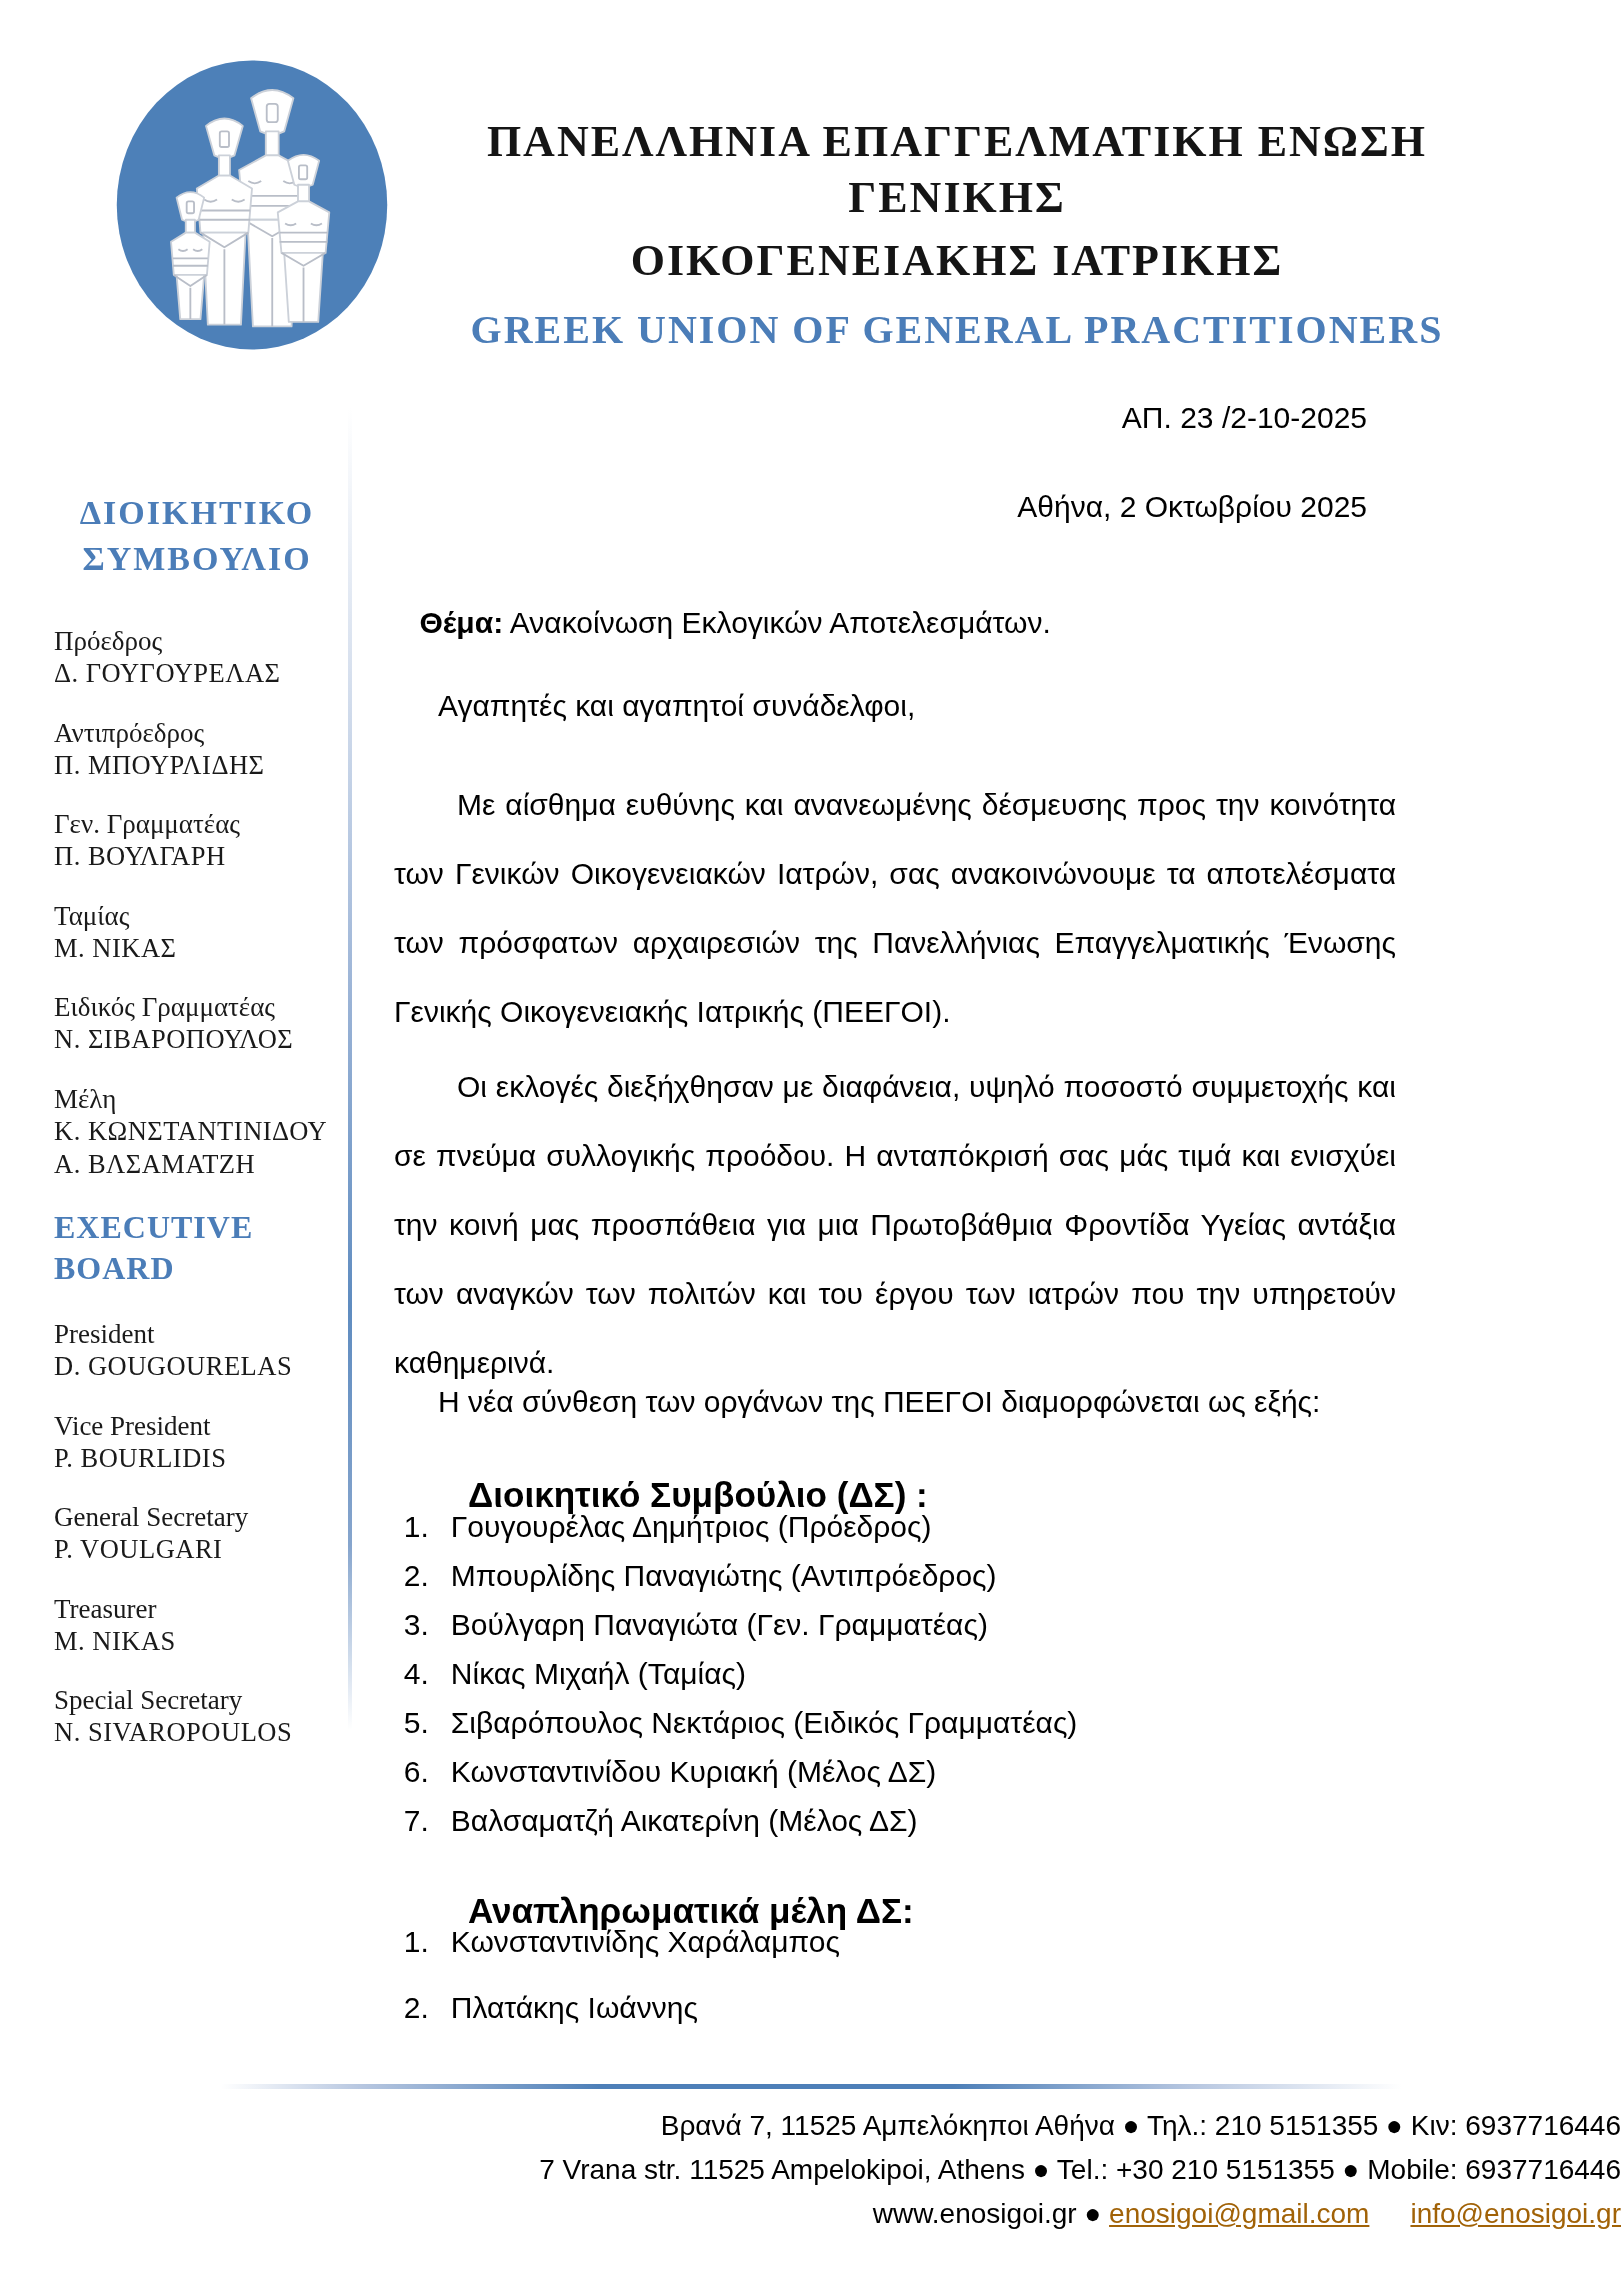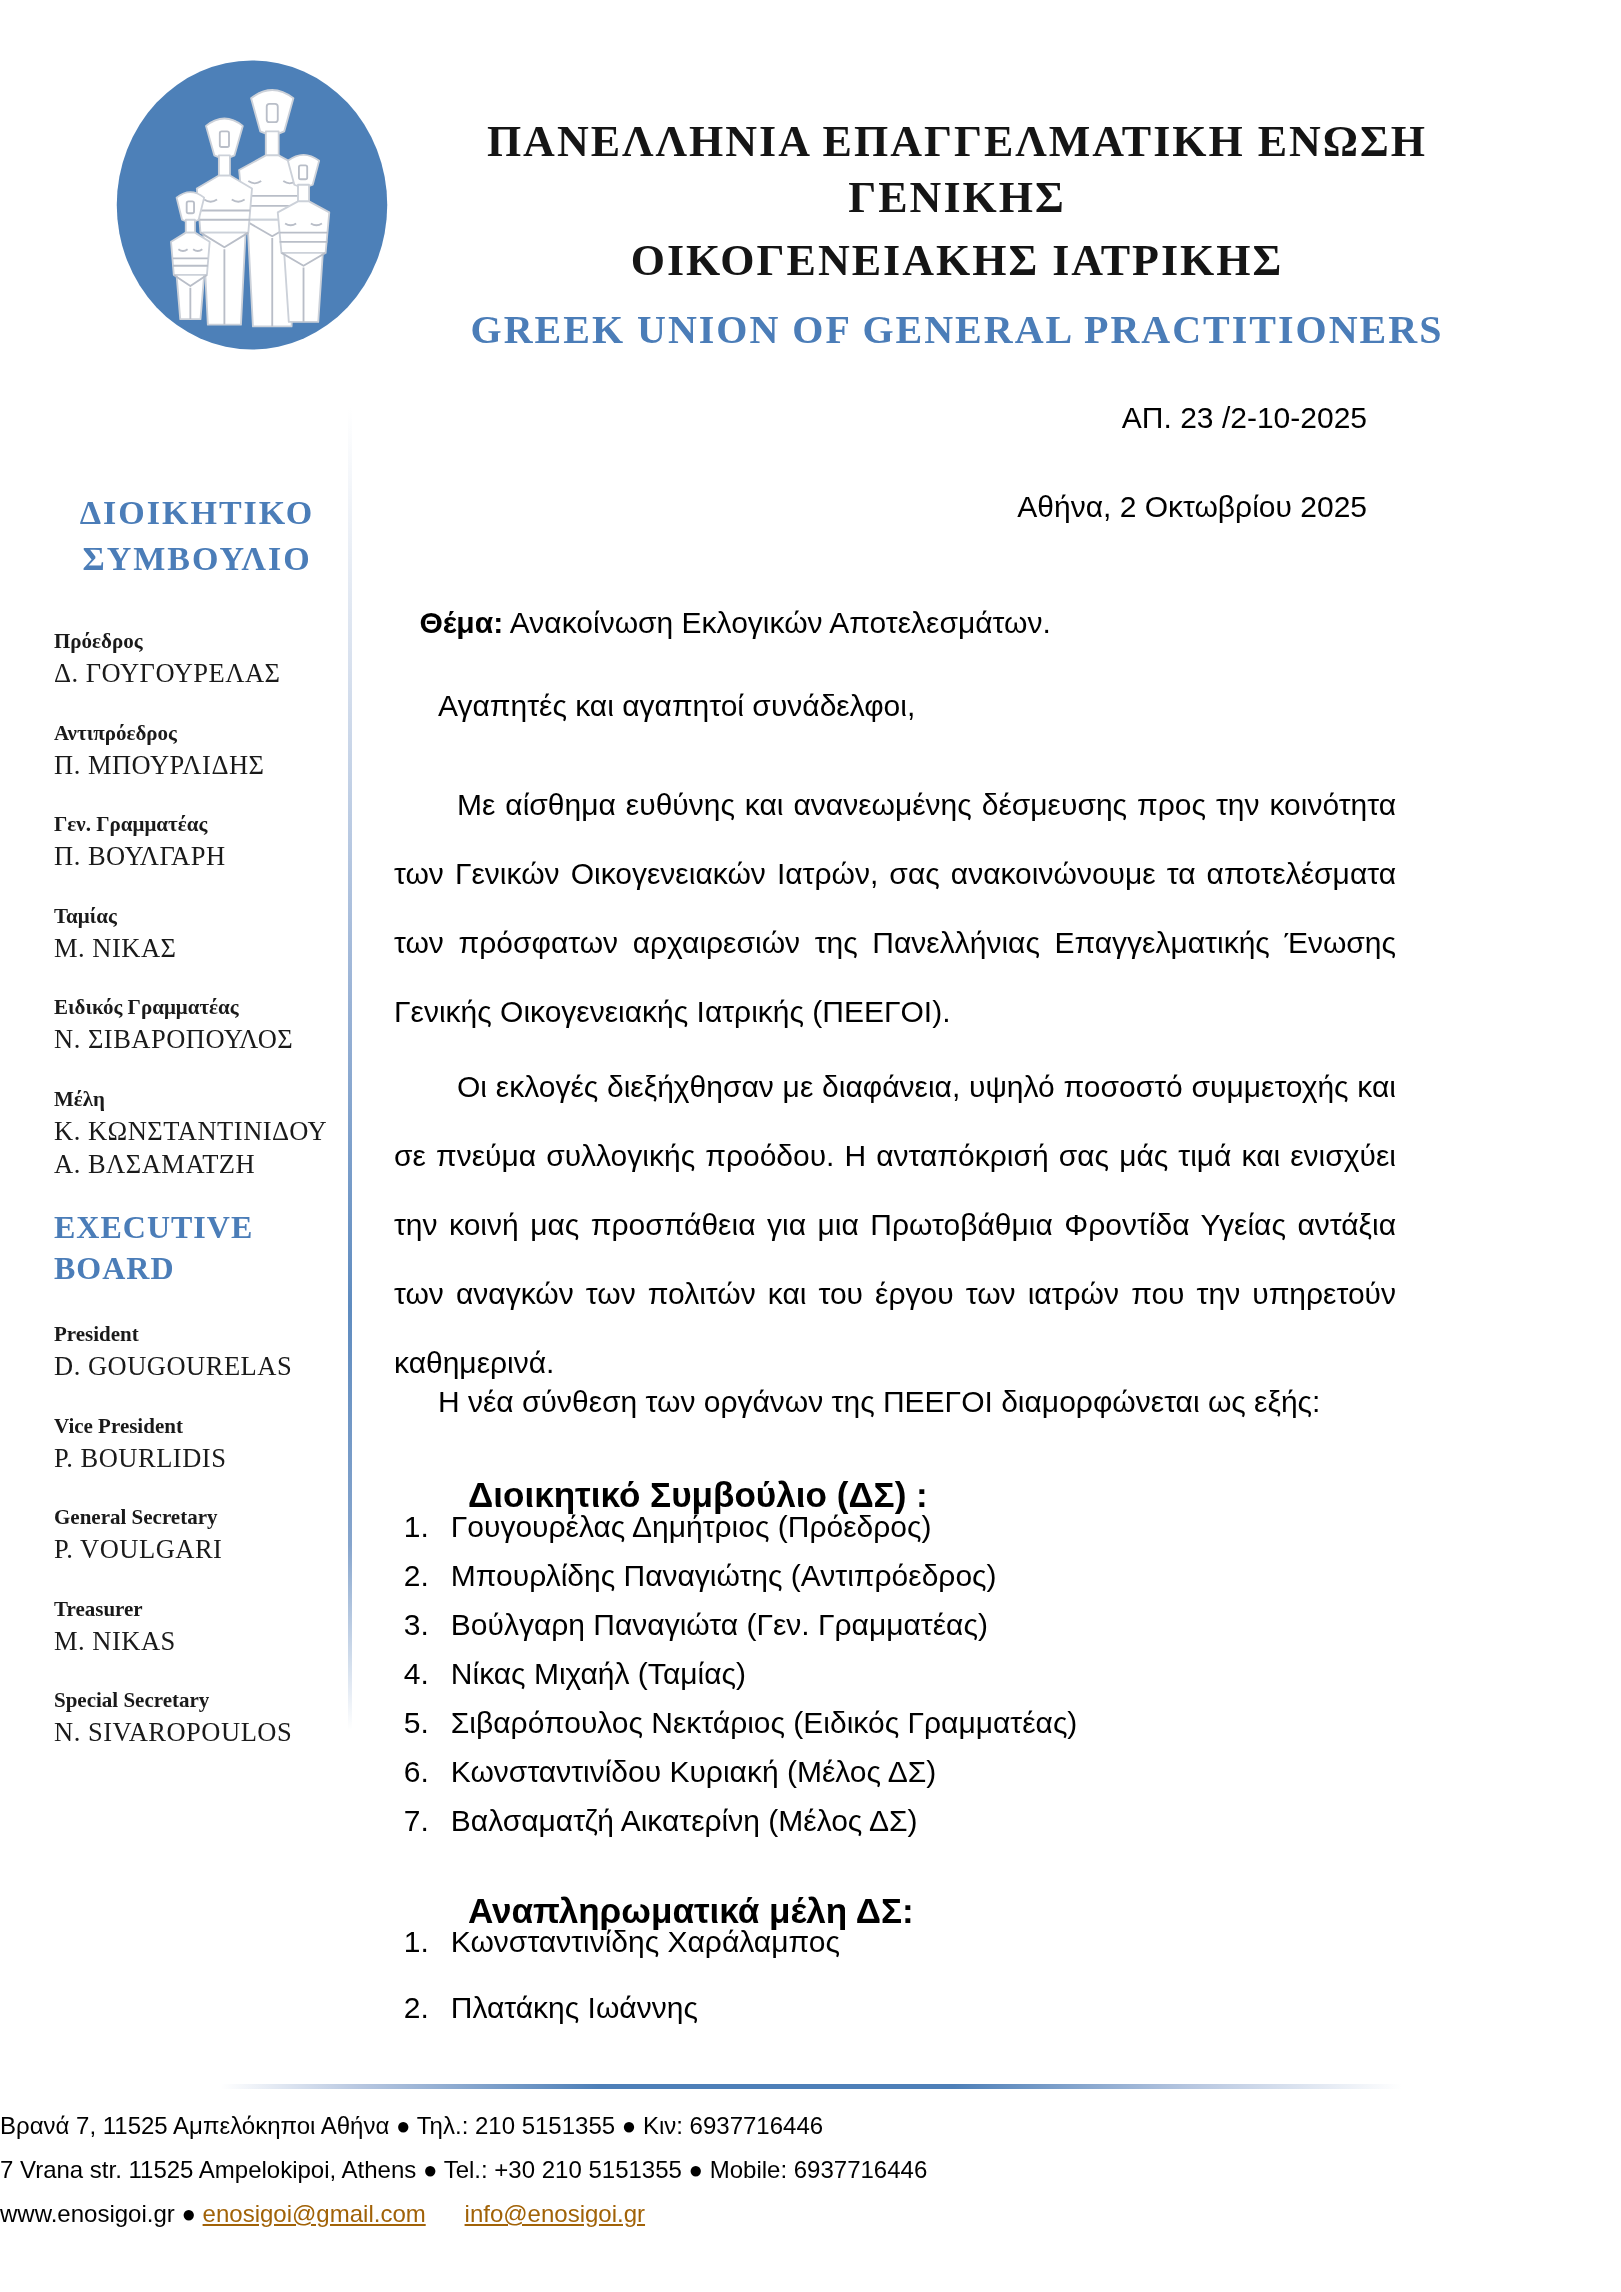--- a/index.html
+++ b/index.html
@@ -19,21 +19,21 @@
   .title-el.second { line-height:69px; }
   .title-en { margin-top:3.9px; font-size:40px; font-weight:bold; letter-spacing:2px;
               color:#4b7db8; line-height:61px; }
 
   
   .sidebar { position:absolute; left:54px; top:490px; width:286px;
              font-family:"Liberation Serif", serif; color:#1a1a1a; }
   .sb-heading { text-align:center; color:#4b7db8; font-weight:bold; font-size:34px;
                 line-height:46px; letter-spacing:2px; margin-bottom:43px; }
   .sb-group { margin-bottom:26.5px; }
-  .sb-role { font-weight:bold; font-size:21px; line-height:32px; }
+  .sb-role { font-weight:normal; font-size:27px; line-height:32px; }
   .sb-name { font-size:26.5px; line-height:33px; letter-spacing:0.5px; }
   .sb-heading-en { color:#4b7db8; font-weight:bold; font-size:32px; letter-spacing:1px;
                    margin:15.7px 0 29px; line-height:41px; }
 
   .vdivider { position:absolute; left:348px; top:407px; width:3.9px; height:1323px;
     background:linear-gradient(to bottom,
       rgba(255,255,255,0) 0%, #d7e0ee 20%, #9ab3d6 45%,
       #5f8cc0 68%, #86a5cd 86%, rgba(255,255,255,0) 100%);
     border-radius:2px; }
 
@@ -57,22 +57,22 @@
   ol.num-list li { counter-increment:item; position:relative; padding-left:49px; }
   ol.num-list li::before { content:counter(item) "."; position:absolute; left:2px; }
   ol.board-list { top:1502px; } .board-list li { line-height:49px; }
   ol.alt-list { top:1909px; } .alt-list li { line-height:66px; }
 
   
   .footer-divider { position:absolute; left:221px; top:2084px; width:1181px; height:4.9px; border-radius:2.9px;
     background:linear-gradient(to right,
       rgba(255,255,255,0) 0%, #b6c6e0 12%, #4d7fb8 32%,
       #4d7fb8 62%, #b6c6e0 82%, rgba(255,255,255,0) 100%); }
-  .footer { position:absolute; left:0; top:2104px; width:1621px; text-align:left;
-            font-size:24px; line-height:44px; }
+  .footer { position:absolute; left:0; top:2104px; width:1621px; text-align:right;
+            font-size:28px; line-height:44px; }
   .footer a.link { color:#a16207; text-decoration:underline; }
   .footer .gap { display:inline-block; width:25.5px; }
 </style>
 </head>
 <body>
 
 <div class="page">
 
   <div class="logo">
     <svg viewBox="0 0 300 320">

